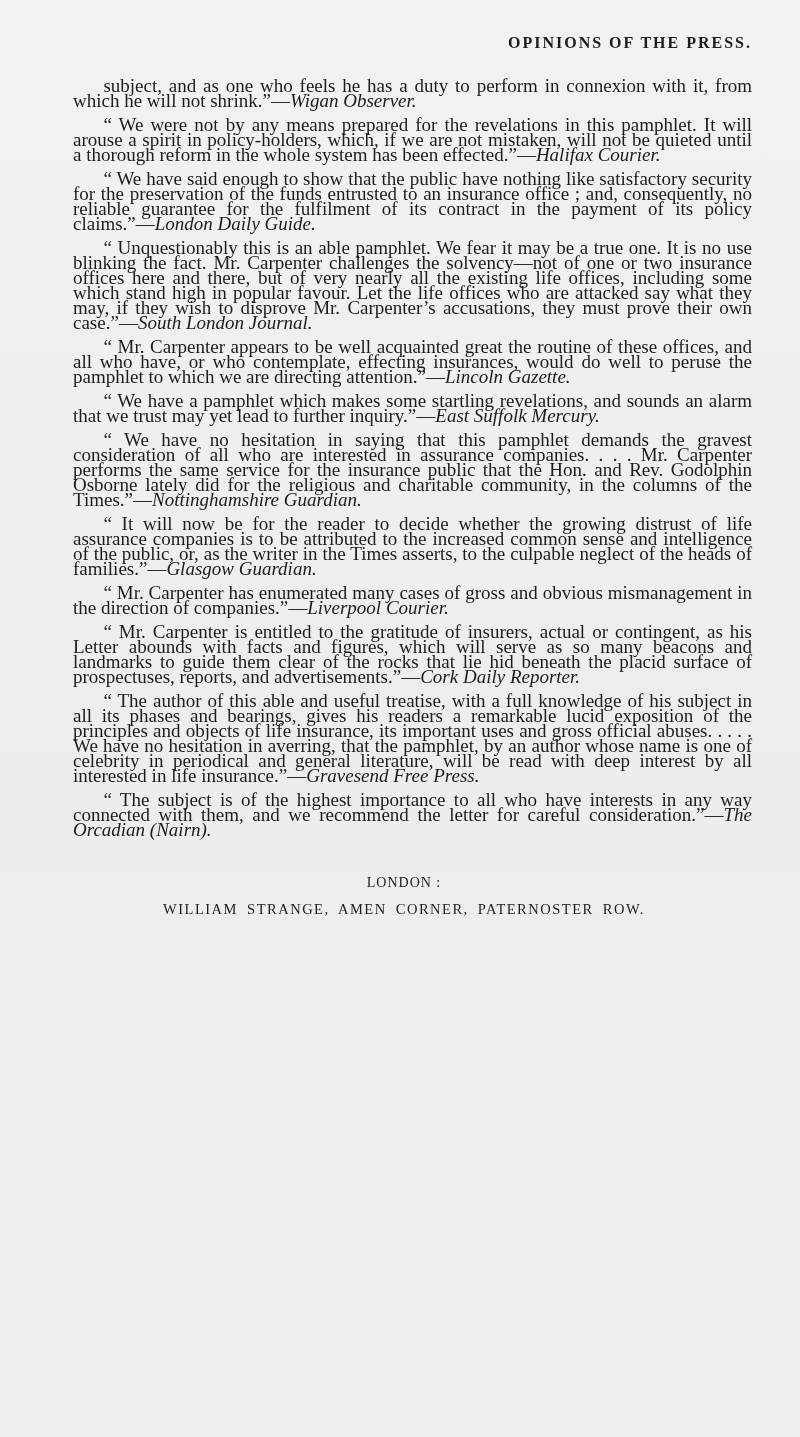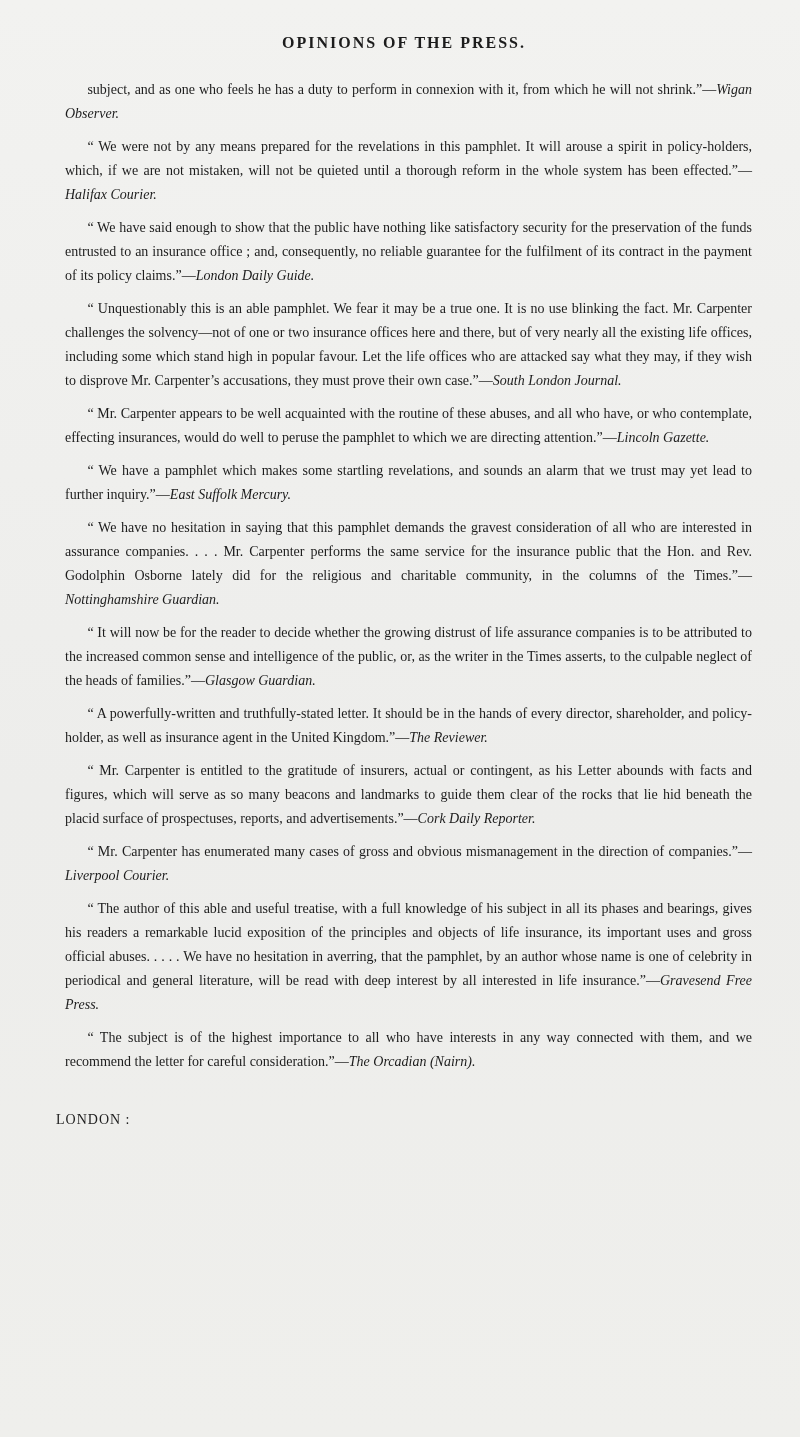--- a/index.html
+++ b/index.html
@@ -16,39 +16,39 @@
     color: #1c1c1c;
   }
   .page {
     box-sizing: border-box;
     width: 800px;
     height: 1437px;
     padding: 34px 48px 20px 56px;
     background: linear-gradient(180deg, #f2f2f0 0%, #ededeb 55%, #efefec 100%);
   }
   .title {
-    text-align: center;
+    text-align: right;
     font-size: 16px;
     font-weight: bold;
     letter-spacing: 2px;
     margin: 0 0 26px 0;
   }
   .opinions p.opinion {
-    font-size: 14px;
-    line-height: 24px;
+    font-size: 19px;
+    line-height: 15px;
     text-align: justify;
     text-indent: 1.6em;
-    margin: 0 0 9px 9px;
+    margin: 0 0 9px 17px;
   }
   .opinion .source {
     font-style: italic;
   }
   .imprint {
     margin-top: 38px;
-    text-align: left;
+    text-align: center;
   }
   .imprint .city {
     font-size: 14px;
     letter-spacing: 1px;
     margin-bottom: 10px;
   }
   .imprint .publisher {
     font-size: 14.5px;
     letter-spacing: 1.5px;
     word-spacing: 4px;
@@ -58,27 +58,27 @@
 <body>
 
 <div class="page">
   <h1 class="title">OPINIONS OF THE PRESS.</h1>
 
   <div class="opinions">
       <p class="opinion"><span>subject, and as one who feels he has a duty to perform in connexion with it, from which he will not shrink.”</span><span>—</span><span class="source">Wigan Observer.</span></p>
       <p class="opinion"><span>“ We were not by any means prepared for the revelations in this pamphlet. It will arouse a spirit in policy-holders, which, if we are not mistaken, will not be quieted until a thorough reform in the whole system has been effected.”</span><span>—</span><span class="source">Halifax Courier.</span></p>
       <p class="opinion"><span>“ We have said enough to show that the public have nothing like satisfactory security for the preservation of the funds entrusted to an insurance office ; and, consequently, no reliable guarantee for the fulfilment of its contract in the payment of its policy claims.”</span><span>—</span><span class="source">London Daily Guide.</span></p>
       <p class="opinion"><span>“ Unquestionably this is an able pamphlet. We fear it may be a true one. It is no use blinking the fact. Mr. Carpenter challenges the solvency—not of one or two insurance offices here and there, but of very nearly all the existing life offices, including some which stand high in popular favour. Let the life offices who are attacked say what they may, if they wish to disprove Mr. Carpenter’s accusations, they must prove their own case.”</span><span>—</span><span class="source">South London Journal.</span></p>
-      <p class="opinion"><span>“ Mr. Carpenter appears to be well acquainted with the routine of these abuses, and all who have, or who contemplate, effecting insurances, would do well to peruse the pamphlet to which we are directing attention.”</span><span>—</span><span class="source">Lincoln Gazette.</span></p>
+      <p class="opinion"><span>“ Mr. Carpenter appears to be well acquainted great the routine of these offices, and all who have, or who contemplate, effecting insurances, would do well to peruse the pamphlet to which we are directing attention.”</span><span>—</span><span class="source">Lincoln Gazette.</span></p>
       <p class="opinion"><span>“ We have a pamphlet which makes some startling revelations, and sounds an alarm that we trust may yet lead to further inquiry.”</span><span>—</span><span class="source">East Suffolk Mercury.</span></p>
       <p class="opinion"><span>“ We have no hesitation in saying that this pamphlet demands the gravest consideration of all who are interested in assurance companies. . . . Mr. Carpenter performs the same service for the insurance public that the Hon. and Rev. Godolphin Osborne lately did for the religious and charitable community, in the columns of the Times.”</span><span>—</span><span class="source">Nottinghamshire Guardian.</span></p>
       <p class="opinion"><span>“ It will now be for the reader to decide whether the growing distrust of life assurance companies is to be attributed to the increased common sense and intelligence of the public, or, as the writer in the Times asserts, to the culpable neglect of the heads of families.”</span><span>—</span><span class="source">Glasgow Guardian.</span></p>
-      <p class="opinion"><span>“ A powerfully-written and truthfully-stated letter. It should be in the hands of every director, shareholder, and policy-holder, as well as insurance agent in the United Kingdom.”</span><span>—</span><span class="source">The Reviewer.</span></p>
+      <p class="opinion"><span>“ Mr. Carpenter has enumerated many cases of gross and obvious mismanagement in the direction of companies.”</span><span>—</span><span class="source">Liverpool Courier.</span></p>
       <p class="opinion"><span>“ Mr. Carpenter is entitled to the gratitude of insurers, actual or contingent, as his Letter abounds with facts and figures, which will serve as so many beacons and landmarks to guide them clear of the rocks that lie hid beneath the placid surface of prospectuses, reports, and advertisements.”</span><span>—</span><span class="source">Cork Daily Reporter.</span></p>
-      <p class="opinion"><span>“ Mr. Carpenter has enumerated many cases of gross and obvious mismanagement in the direction of companies.”</span><span>—</span><span class="source">Liverpool Courier.</span></p>
       <p class="opinion"><span>“ The author of this able and useful treatise, with a full knowledge of his subject in all its phases and bearings, gives his readers a remarkable lucid exposition of the principles and objects of life insurance, its important uses and gross official abuses. . . . . We have no hesitation in averring, that the pamphlet, by an author whose name is one of celebrity in periodical and general literature, will be read with deep interest by all interested in life insurance.”</span><span>—</span><span class="source">Gravesend Free Press.</span></p>
       <p class="opinion"><span>“ The subject is of the highest importance to all who have interests in any way connected with them, and we recommend the letter for careful consideration.”</span><span>—</span><span class="source">The Orcadian (Nairn).</span></p>
     </div>
 
   <div class="imprint">
     <div class="city">LONDON :</div>
+    <div class="publisher">WILLIAM STRANGE, AMEN CORNER, PATERNOSTER ROW.</div>
   </div>
 </div>
 
 </body></html>

